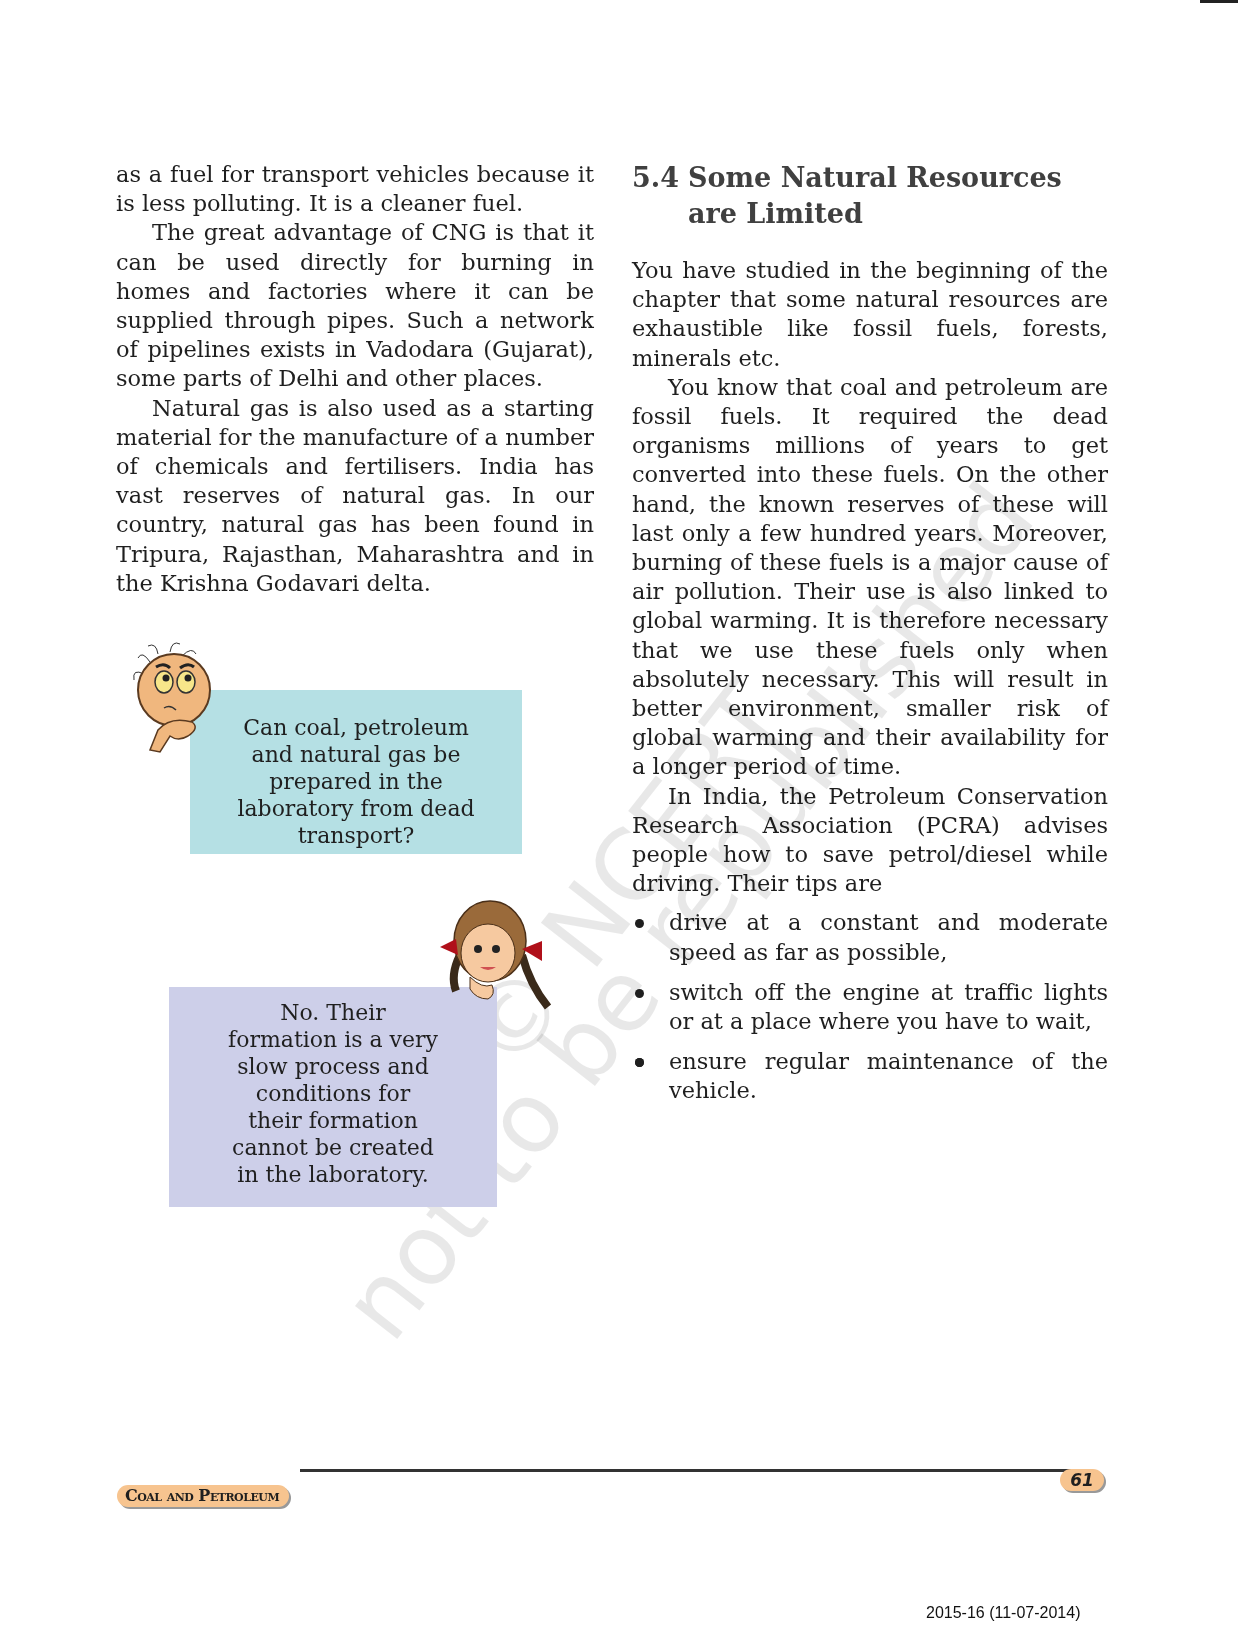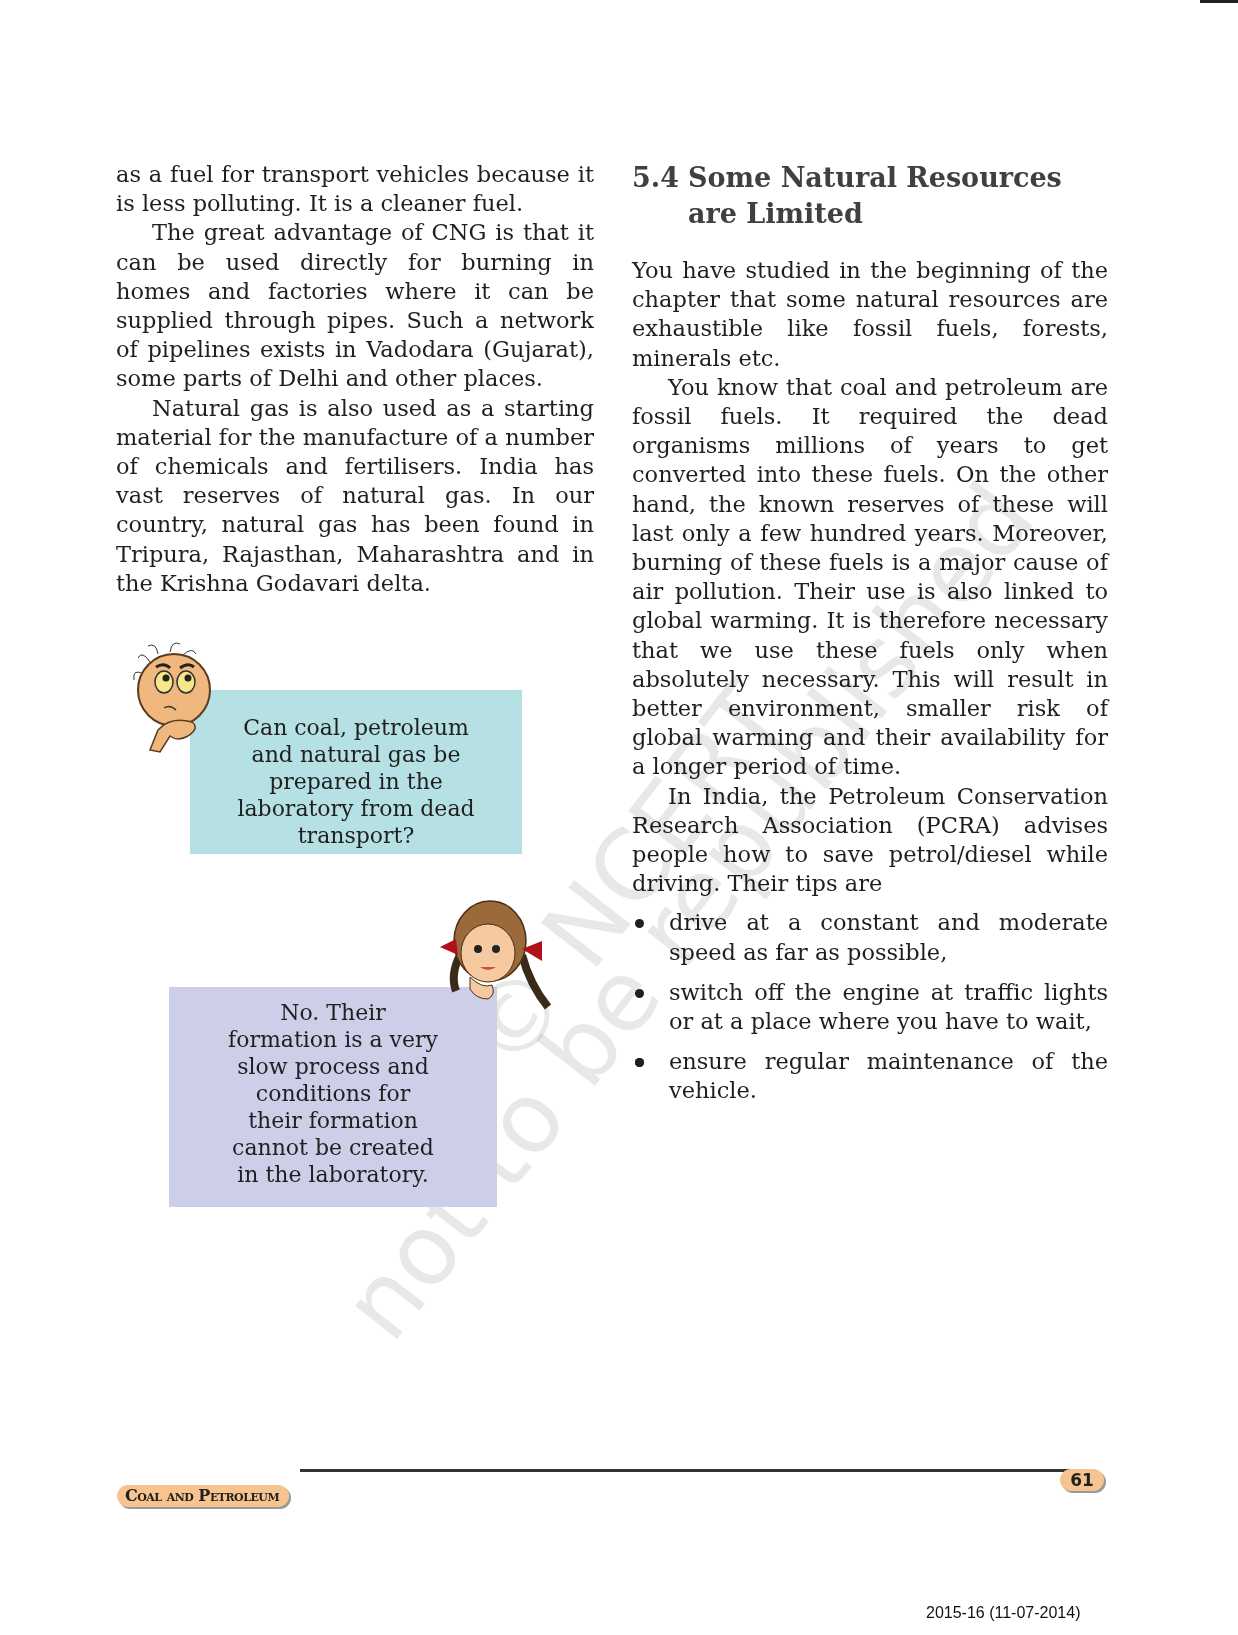--- a/index.html
+++ b/index.html
@@ -41,21 +41,21 @@
   #wm2 { left: 320px; top: 1290px; font-size: 98px; transform: rotate(-52deg); }
 
   .footer-line { position: absolute; left: 300px; top: 1469px; width: 780px; height: 3px; background: #333; }
   .chapter-pill { position: absolute; left: 117px; top: 1469px; height: 22px; padding: 0 10px 0 8px;
                   background: #f7c48f; border-radius: 11px; box-shadow: 2px 2px 0 #999;
                   font-family: "DejaVu Serif", serif; font-weight: bold; font-size: 16px; line-height: 22px;
                   color: #1f1f1f; font-variant: small-caps; letter-spacing: -0.5px; margin-top: 16px; }
   .page-pill { position: absolute; left: 1060px; top: 1469px; height: 22px; width: 44px;
                background: #f7c48f; border-radius: 11px; box-shadow: 2px 2px 0 #999;
                font-family: "DejaVu Sans", sans-serif; font-weight: bold; font-size: 17px;
-               line-height: 22px; text-align: center; color: #1f1f1f; }
+               line-height: 22px; text-align: center; color: #1f1f1f; font-style: italic; }
   .date-stamp { position: absolute; left: 926px; top: 1604px; font-family: "Liberation Sans", sans-serif;
                 font-size: 16px; color: #111; }
 </style>
 </head>
 <body>
 
 <div class="corner-line"></div>
 
 <div class="col" id="left-col">
   <p>as a fuel for transport vehicles because it is less polluting. It is a cleaner fuel.</p>

